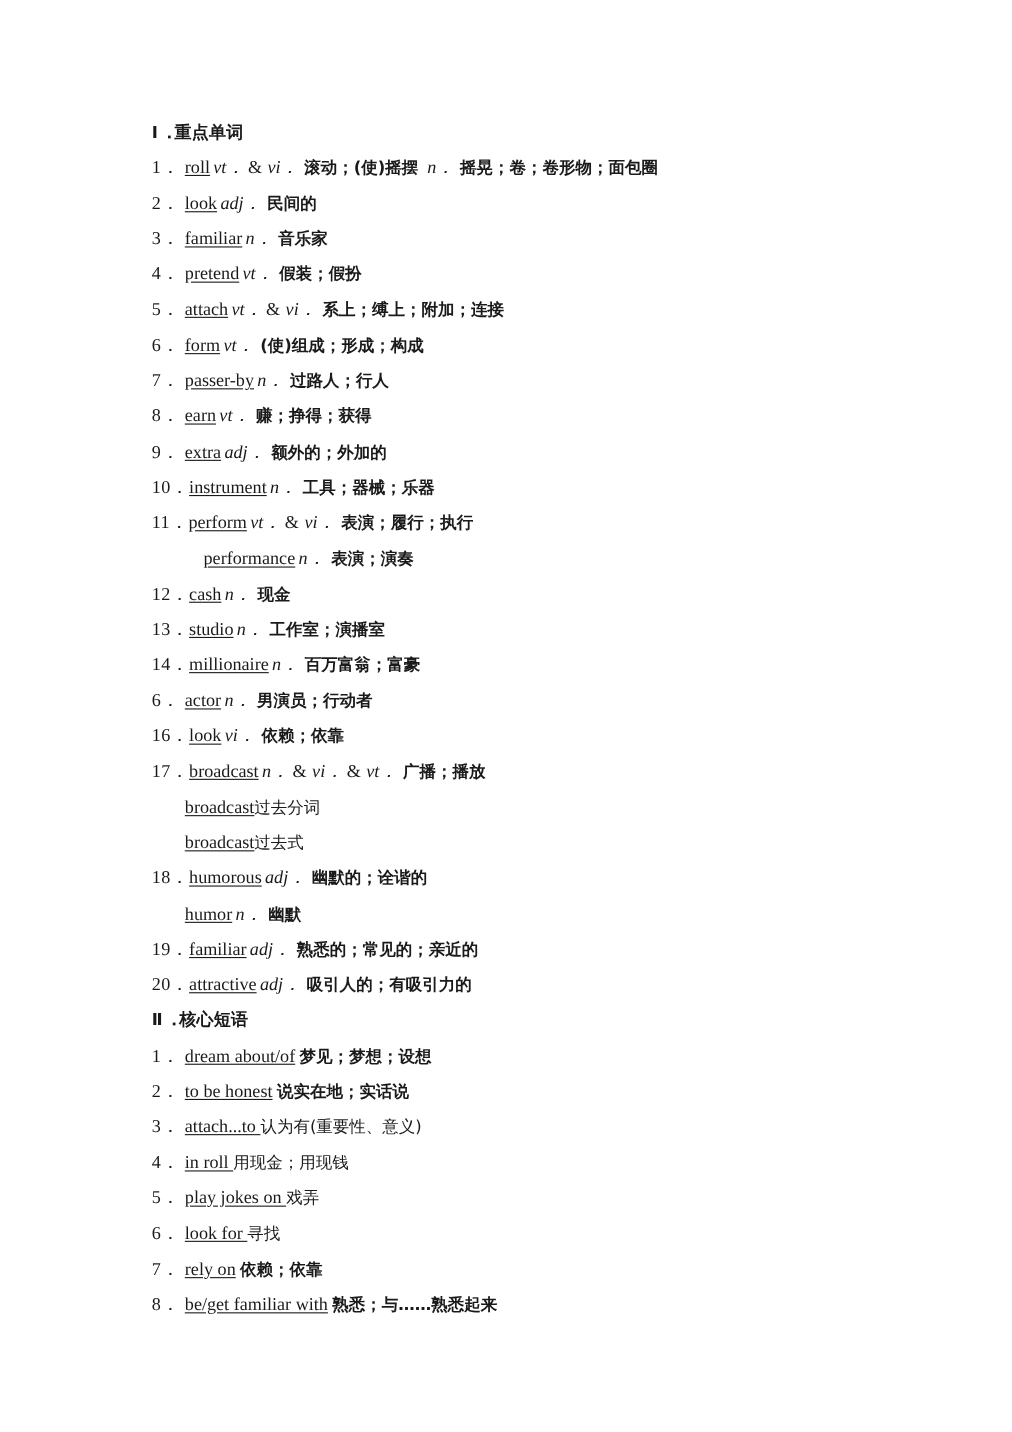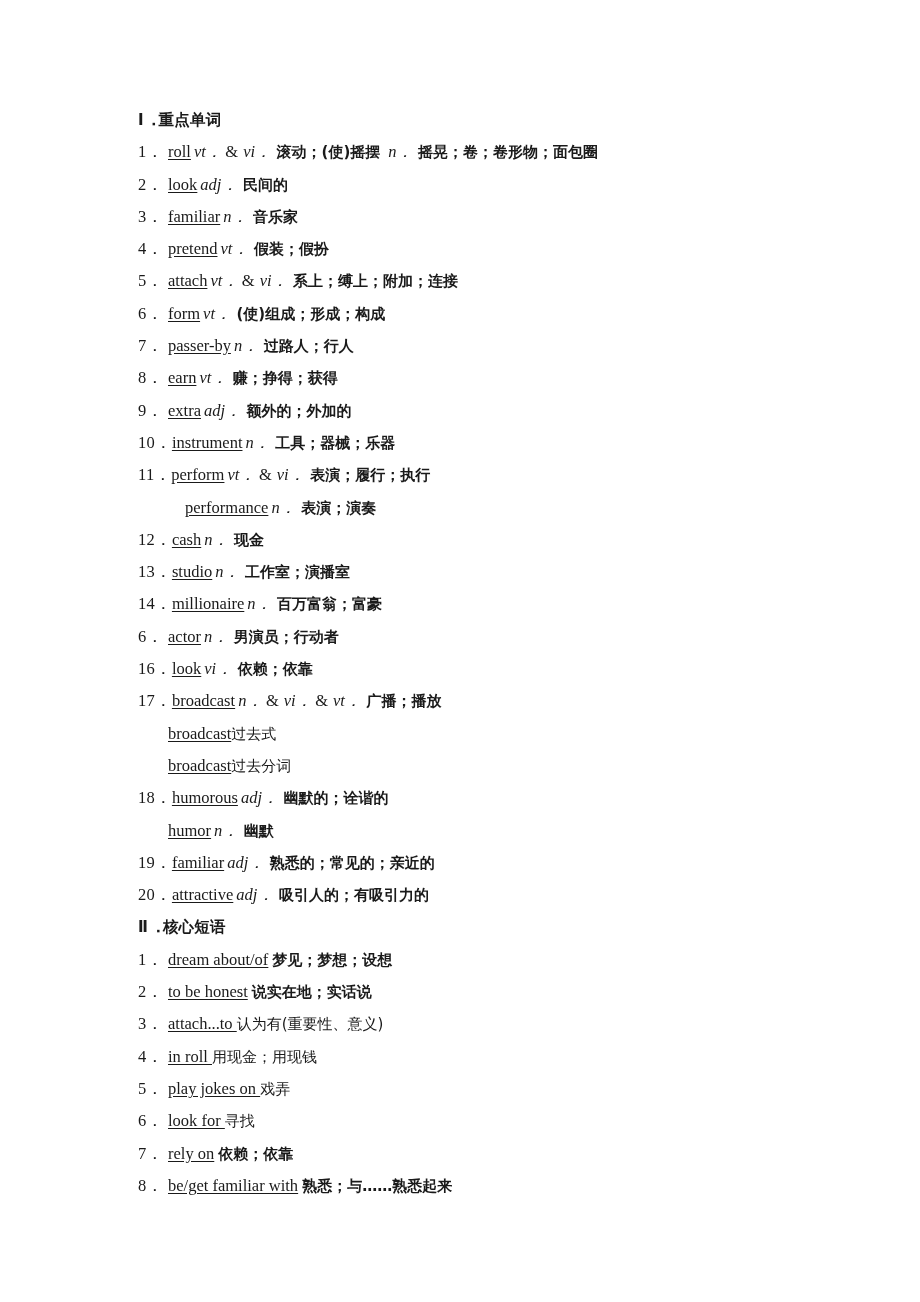--- a/index.html
+++ b/index.html
@@ -255,27 +255,27 @@
 
   <div class="entry">
     <span class="num">17．</span>
     <span class="body">
       <span class="hw en">broadcast</span><span class="pos en">n．</span><span class="amp en">&amp;</span><span class="pos en">vi．</span><span class="amp en">&amp;</span><span class="pos en">vt．</span><span class="cn">广播；播放</span>
     </span>
   </div>
   <div class="subentry">
     <span class="pad"></span>
     <span class="body">
-      <span class="hw-pad en">broadcast</span><span class="cn-tight">过去式</span>
+      <span class="hw-pad en">broadcast</span><span class="cn-tight">过去分词</span>
     </span>
   </div>
   <div class="subentry">
     <span class="pad"></span>
     <span class="body">
-      <span class="hw-pad en">broadcast</span><span class="cn-tight">过去分词</span>
+      <span class="hw-pad en">broadcast</span><span class="cn-tight">过去式</span>
     </span>
   </div>
 
   <div class="entry">
     <span class="num">18．</span>
     <span class="body">
       <span class="hw en">humorous</span><span class="pos en">adj．</span><span class="cn">幽默的；诠谐的</span>
     </span>
   </div>
   <div class="subentry">

